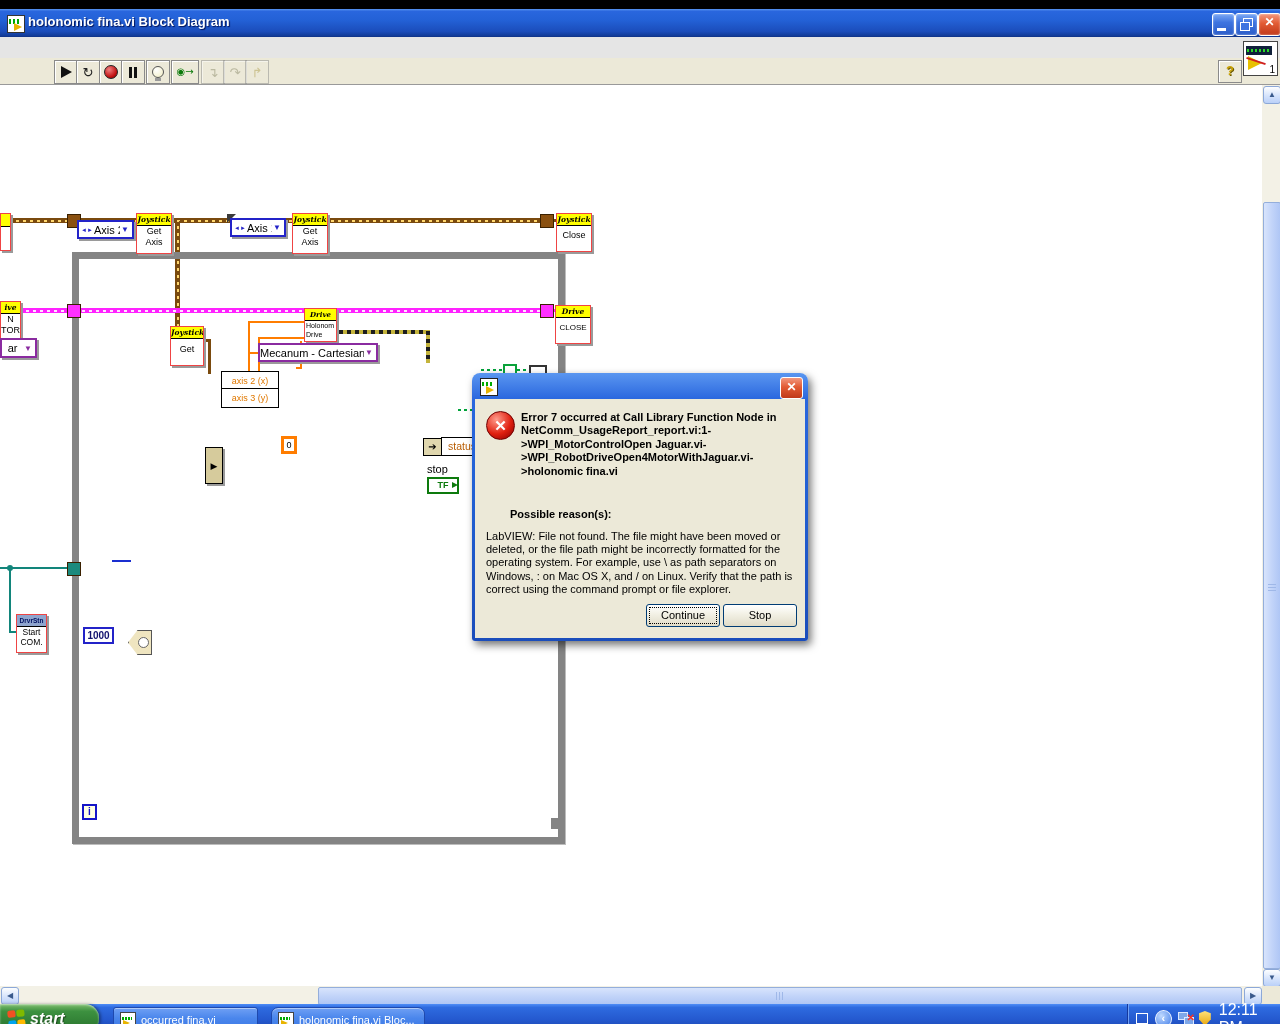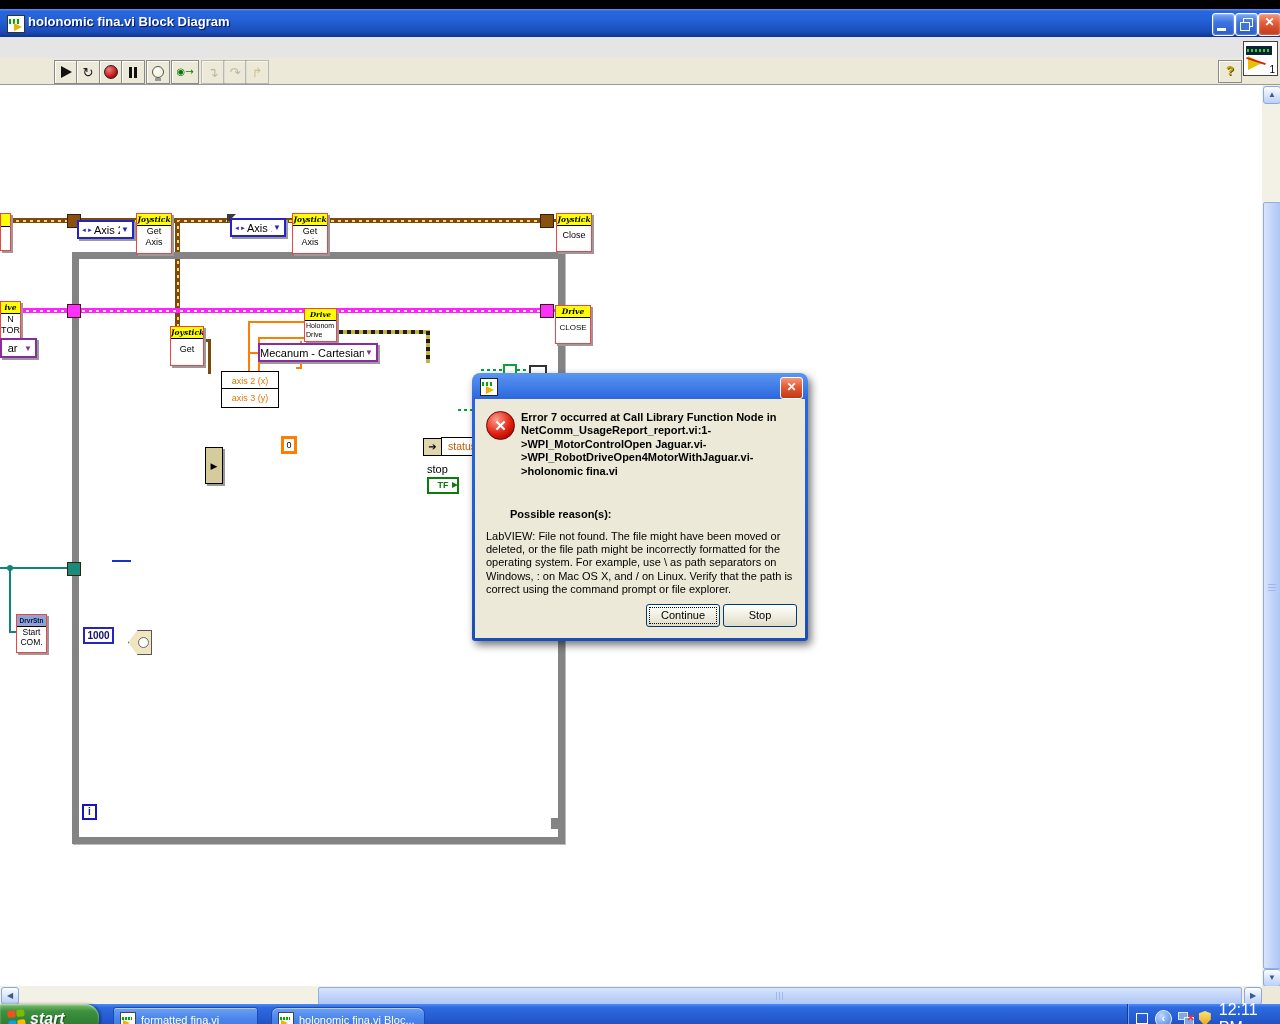--- a/index.html
+++ b/index.html
@@ -408,21 +408,21 @@
           <i style="background:#00A4EF;"></i>
           <i style="background:#FFB900;"></i>
       </span>
       <span id="start-text">start</span>
     </div>
     <div class="taskbtn" style="left:113px;width:143px;">
       <span class="ticon">
           <i></i>
           <b></b>
         </span>
-      <span>formatted fina.vi</span>
+      <span>occurred fina.vi</span>
     </div>
     <div class="taskbtn" style="left:271px;width:152px;border-radius:7px;">
       <span class="ticon">
           <i></i>
           <b></b>
         </span>
       <span>holonomic fina.vi Bloc...</span>
     </div>
     <div id="tray">
       <i id="tray-restore">

